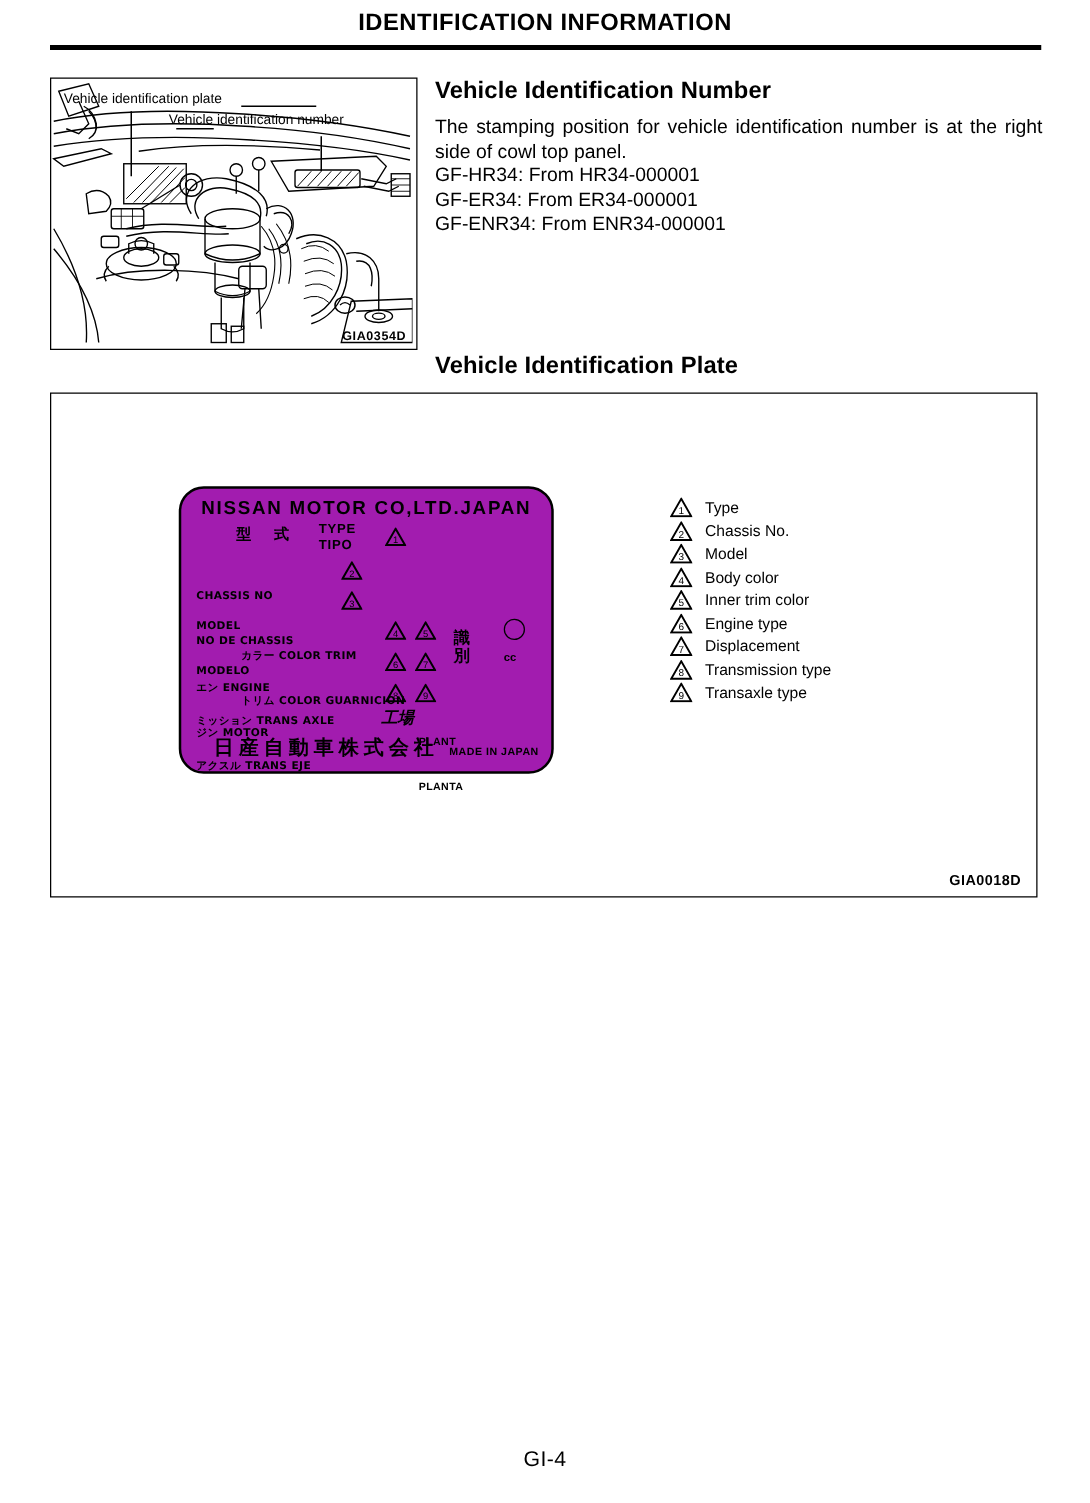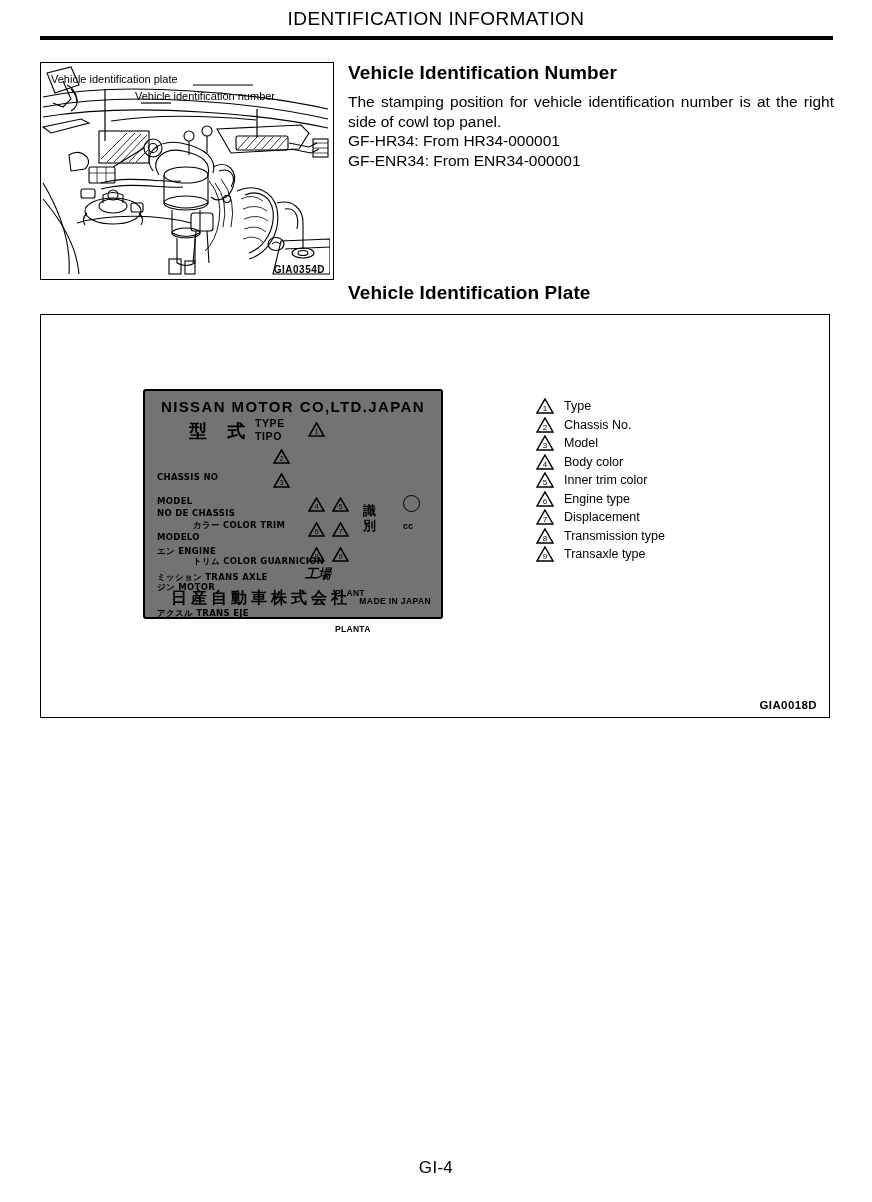--- a/index.html
+++ b/index.html
@@ -17,21 +17,21 @@
   }
 
   
   #page-header-title {
     position: absolute;
     left: 40px;
     top: 8px;
     width: 792px;
     text-align: center;
     font-size: 19px;
-    font-weight: normal;
+    font-weight: bold;
     letter-spacing: 0.4px;
   }
   #page-header-rule {
     position: absolute;
     left: 40px;
     top: 36px;
     width: 793px;
     height: 4px;
     background: #000;
   }
@@ -110,41 +110,41 @@
   }
 
   
   #id-plate {
     position: absolute;
     left: 102px;
     top: 74px;
     width: 296px;
     height: 226px;
     border: 2.5px solid #000;
-    border-radius: 3px;
-    background: #737373;
+    border-radius: 20px;
+    background: #a21caf;
   }
   #id-plate-maker {
     position: absolute;
     left: 0; right: 0;
     top: 7px;
     text-align: center;
     font-size: 15px;
     font-weight: bold;
     letter-spacing: 1.4px;
     font-family: "Liberation Sans", sans-serif;
   }
   .jp {
     font-family: "DejaVu Sans", sans-serif;
   }
   #id-plate-katashiki {
     position: absolute;
     left: 44px;
     top: 28px;
-    font-size: 18px;
+    font-size: 12px;
     font-weight: bold;
     letter-spacing: 7px;
   }
   #type-tipo {
     position: absolute;
     left: 110px;
     top: 26px;
     font-size: 10.5px;
     font-weight: bold;
     line-height: 12.5px;
@@ -357,20 +357,21 @@
     <path d="M5 9 q 4 -4 8 0" stroke-width="1"></path>
   </svg>
   <div class="fig-code" style="position:absolute;right:8px;bottom:4px;">GIA0354D</div>
 </div>
 
 <div id="vin-section">
   <h2 class="section-heading">Vehicle Identification Number</h2>
   <div id="vin-body">
     <p id="vin-intro">The stamping position for vehicle identification number is at the right side of cowl top panel.</p>
     <p class="vin-line">GF-HR34: From HR34-000001</p>
+    <p class="vin-line">GF-ER34: From ER34-000001</p>
     <p class="vin-line">GF-ENR34: From ENR34-000001</p>
   </div>
 </div>
 
 <h2 id="plate-heading" class="section-heading">Vehicle Identification Plate</h2>
 
 <div id="plate-box">
 
   <div id="id-plate">
     <div id="id-plate-maker">NISSAN MOTOR CO,LTD.JAPAN</div>

